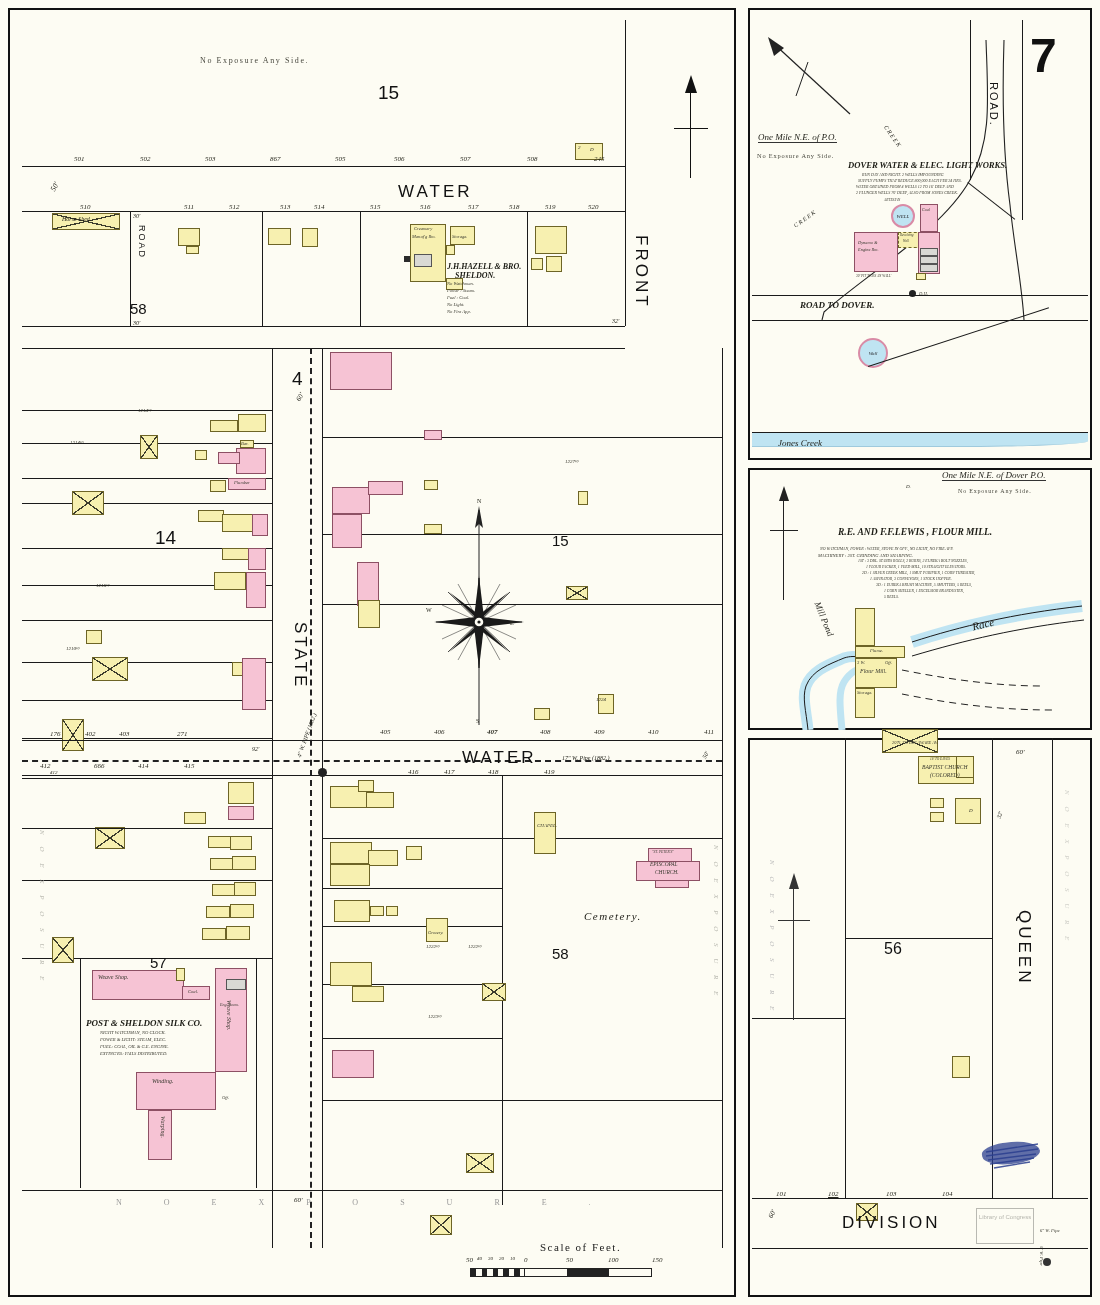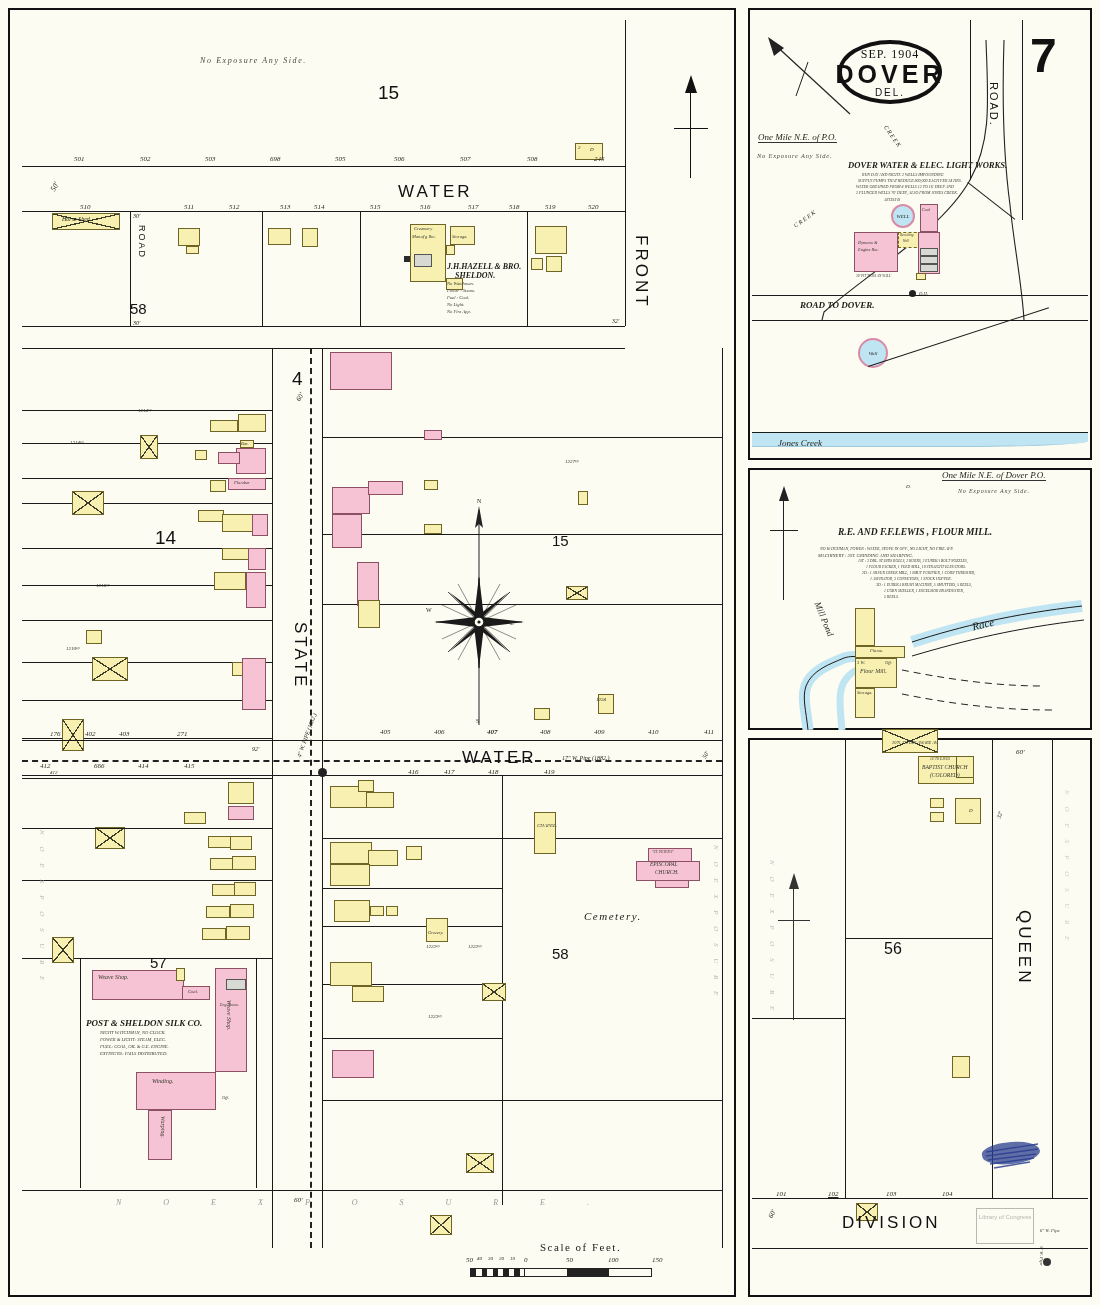--- a/index.html
+++ b/index.html
@@ -18,21 +18,21 @@
   .pnk{background:#f6c3d4;border:1px solid #8d5064;}
   .gry{background:#d9d9d4;border:1px solid #555;}
   .lot{font-family:"Liberation Serif",serif;font-style:italic;font-size:7px;color:#2a2a20;white-space:nowrap;}
   .mini{font-family:"Liberation Serif",serif;font-style:italic;font-size:4.6px;color:#3a3a30;white-space:nowrap;line-height:1.3;}
   .bnum{font-family:"Liberation Sans",sans-serif;font-size:19px;color:#111;font-weight:400;}
   .stname{font-family:"Liberation Sans",sans-serif;font-size:17px;letter-spacing:3px;color:#111;white-space:nowrap;}
   .stname.v{writing-mode:vertical-rl;letter-spacing:3px;}
   .dim{font-family:"Liberation Serif",serif;font-style:italic;font-size:7.5px;color:#25251d;white-space:nowrap;}
   .lbl-ital{font-family:"Liberation Serif",serif;font-style:italic;color:#1d1d16;white-space:nowrap;}
   .hand{font-family:"Liberation Serif",serif;font-style:italic;color:#1d1d16;white-space:nowrap;}
-  .noexp{font-family:"Liberation Serif",serif;font-style:italic;font-size:8px;letter-spacing:1.6px;color:#4a4a40;white-space:nowrap;}
+  .noexp{font-family:"Liberation Serif",serif;font-size:8px;letter-spacing:1.6px;color:#4a4a40;white-space:nowrap;}
   .noexp-v{writing-mode:vertical-rl;font-family:"Liberation Serif",serif;font-style:italic;font-size:7px;letter-spacing:5px;color:#b9b9b0;white-space:nowrap;}
   .dash-st{border-top:2px dashed #222;}
   .creek{background:#bfe4f2;border-top:1.5px solid #1b1b1b;border-bottom:1.5px solid #9fcadd;}
   .x-bldg{position:relative;}
   .x-bldg:before,.x-bldg:after{content:"";position:absolute;left:0;top:0;width:100%;height:100%;}
   .x-bldg:before{background:linear-gradient(to top right,transparent calc(50% - .6px),#3b3b2c calc(50% - .6px),#3b3b2c calc(50% + .6px),transparent calc(50% + .6px));}
   .x-bldg:after{background:linear-gradient(to bottom right,transparent calc(50% - .6px),#3b3b2c calc(50% - .6px),#3b3b2c calc(50% + .6px),transparent calc(50% + .6px));}
   .cart{
     border:4px solid #111;border-radius:50%;background:#fdfcf3;
     display:flex;flex-direction:column;align-items:center;justify-content:center;
@@ -67,21 +67,21 @@
   <div class="abs lot" style="left:590px;top:147px;font-size:5px;">D</div>
 
   <div class="abs hair" style="left:22px;top:166px;width:603px;height:1.4px;"></div>
   <div class="abs stname" style="left:398px;top:182px;">WATER</div>
   <div class="abs hair" style="left:22px;top:211px;width:603px;height:1.4px;"></div>
 
   <div class="abs" style="left:22px;top:155px;width:600px;">
     <span class="lot abs" style="left:52px;">501</span>
     <span class="lot abs" style="left:118px;">502</span>
     <span class="lot abs" style="left:183px;">503</span>
-    <span class="lot abs" style="left:248px;">698</span>
+    <span class="lot abs" style="left:248px;">867</span>
     <span class="lot abs" style="left:313px;">505</span>
     <span class="lot abs" style="left:372px;">506</span>
     <span class="lot abs" style="left:438px;">507</span>
     <span class="lot abs" style="left:505px;">508</span>
     <span class="lot abs" style="left:572px;">245</span>
   </div>
   <div class="abs dim" style="left:50px;top:182px;transform:rotate(-62deg);">50'</div>
 
   <div class="abs" style="left:22px;top:203px;width:600px;">
     <span class="lot abs" style="left:58px;">510</span>
@@ -398,25 +398,20 @@
     <span class="lot abs" style="left:33px;font-size:5px;">20</span>
     <span class="lot abs" style="left:44px;font-size:5px;">10</span>
     <span class="lot abs" style="left:58px;">0</span>
     <span class="lot abs" style="left:100px;">50</span>
     <span class="lot abs" style="left:142px;">100</span>
     <span class="lot abs" style="left:186px;">150</span>
   </div>
 
   <div class="abs sheetno" style="left:1030px;top:28px;">7</div>
 
-  <div class="abs cart" style="left:838px;top:40px;width:96px;height:56px;">
-    <div class="c1">SEP. 1904</div>
-    <div class="c2">DOVER</div>
-    <div class="c3">DEL.</div>
-  </div>
 
   <svg class="abs" style="left:762px;top:32px;" width="92" height="86">
     <line x1="88" y1="82" x2="10" y2="10" stroke="#222" stroke-width="1.2"></line>
     <polygon points="6,5 22,16 12,24" fill="#222"></polygon>
     <line x1="46" y1="30" x2="34" y2="64" stroke="#222" stroke-width="1"></line>
   </svg>
 
   <svg class="abs" style="left:752px;top:20px;" width="336" height="300">
     <path d="M70,300 L72,292 C120,250 190,210 218,160 C240,120 236,80 234,20" fill="none" stroke="#222" stroke-width="1.1"></path>
     <path d="M252,20 C250,80 252,140 258,185 C262,225 270,265 272,300" fill="none" stroke="#222" stroke-width="1.1"></path>

